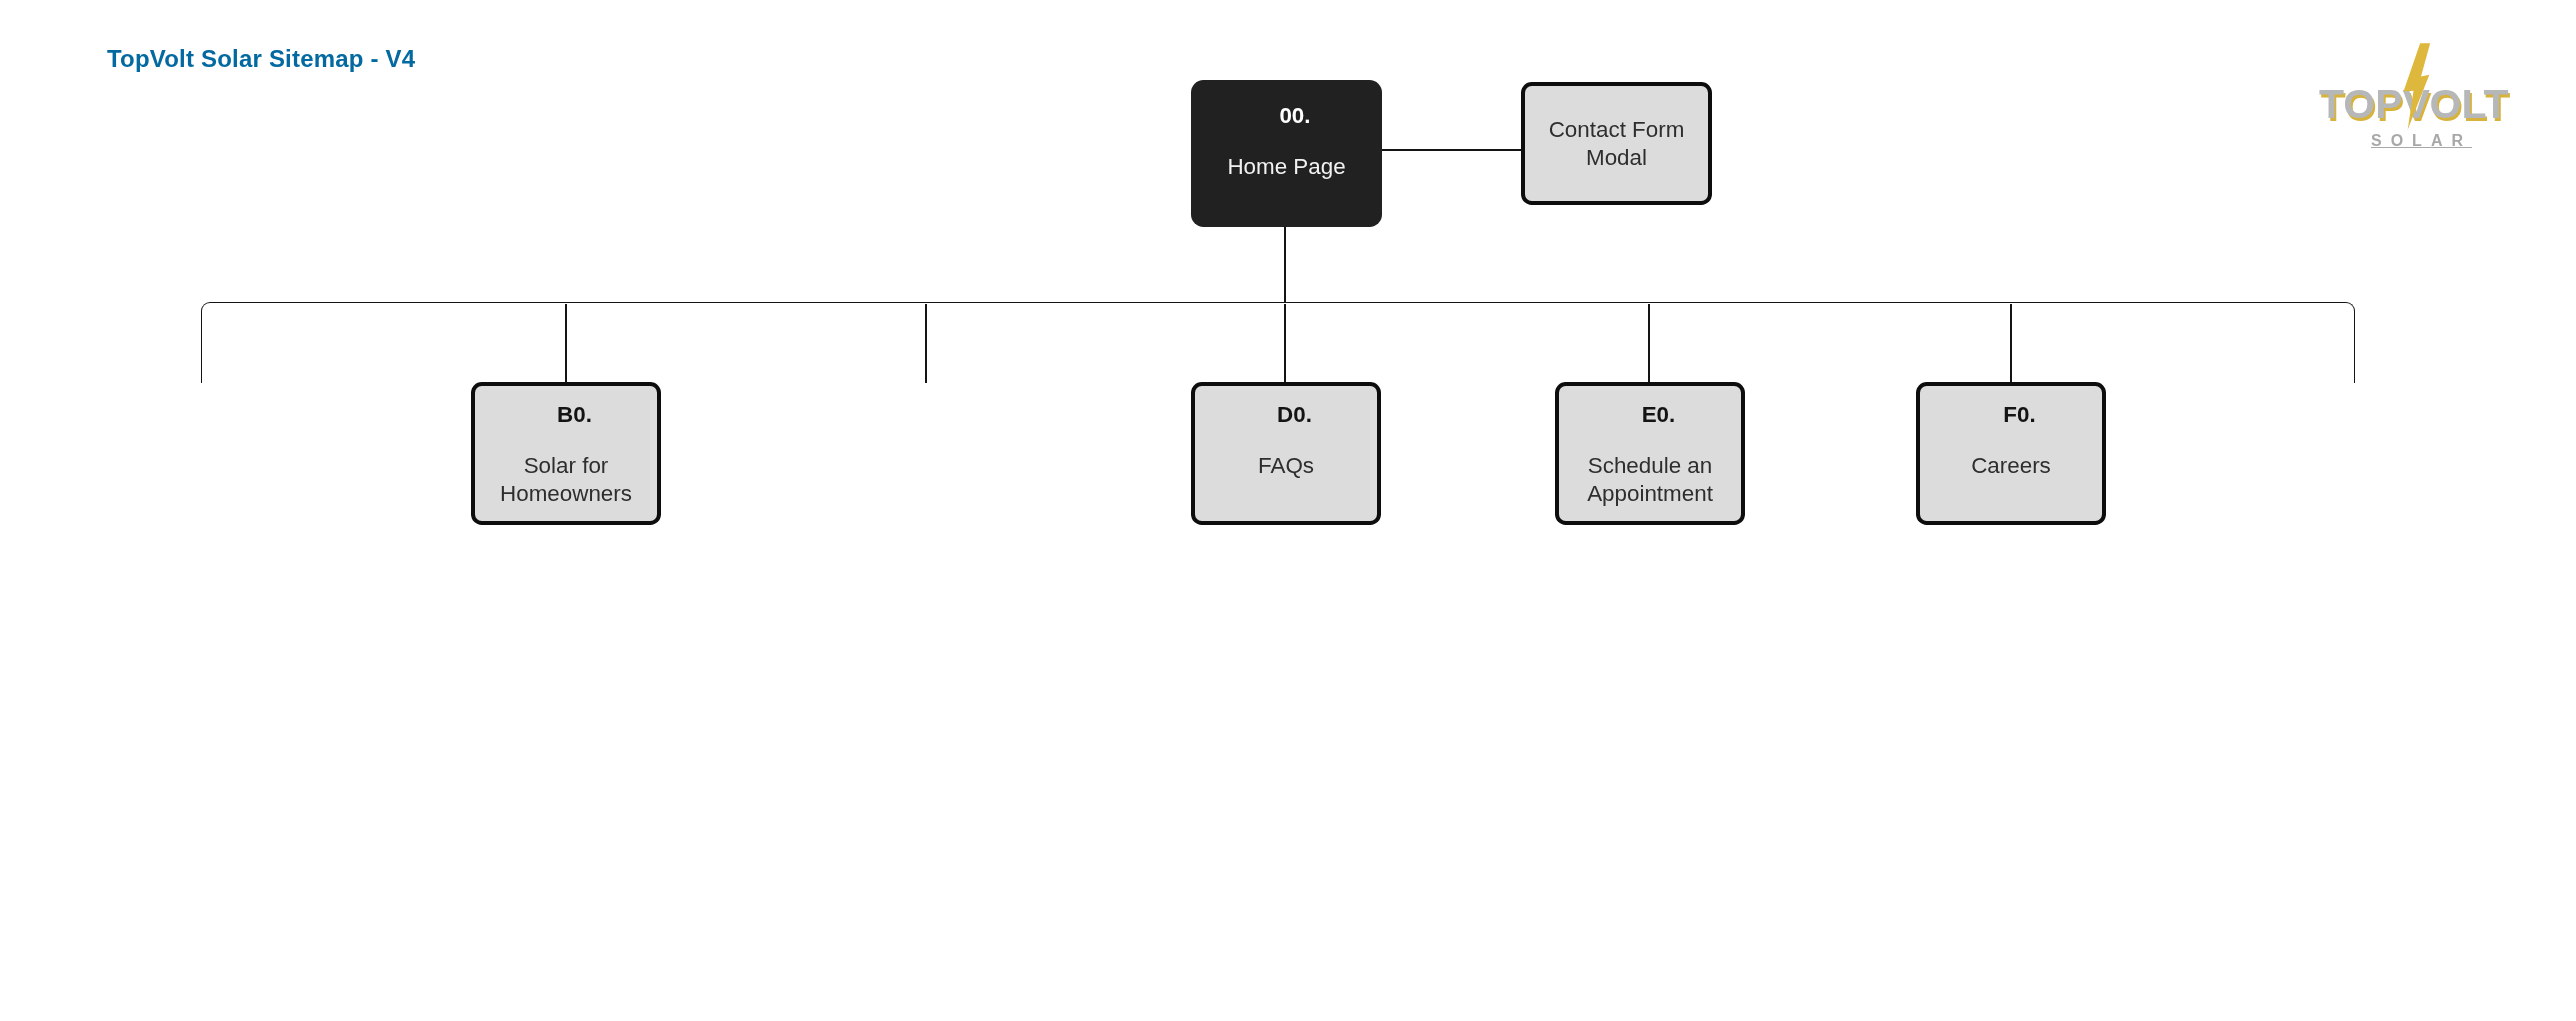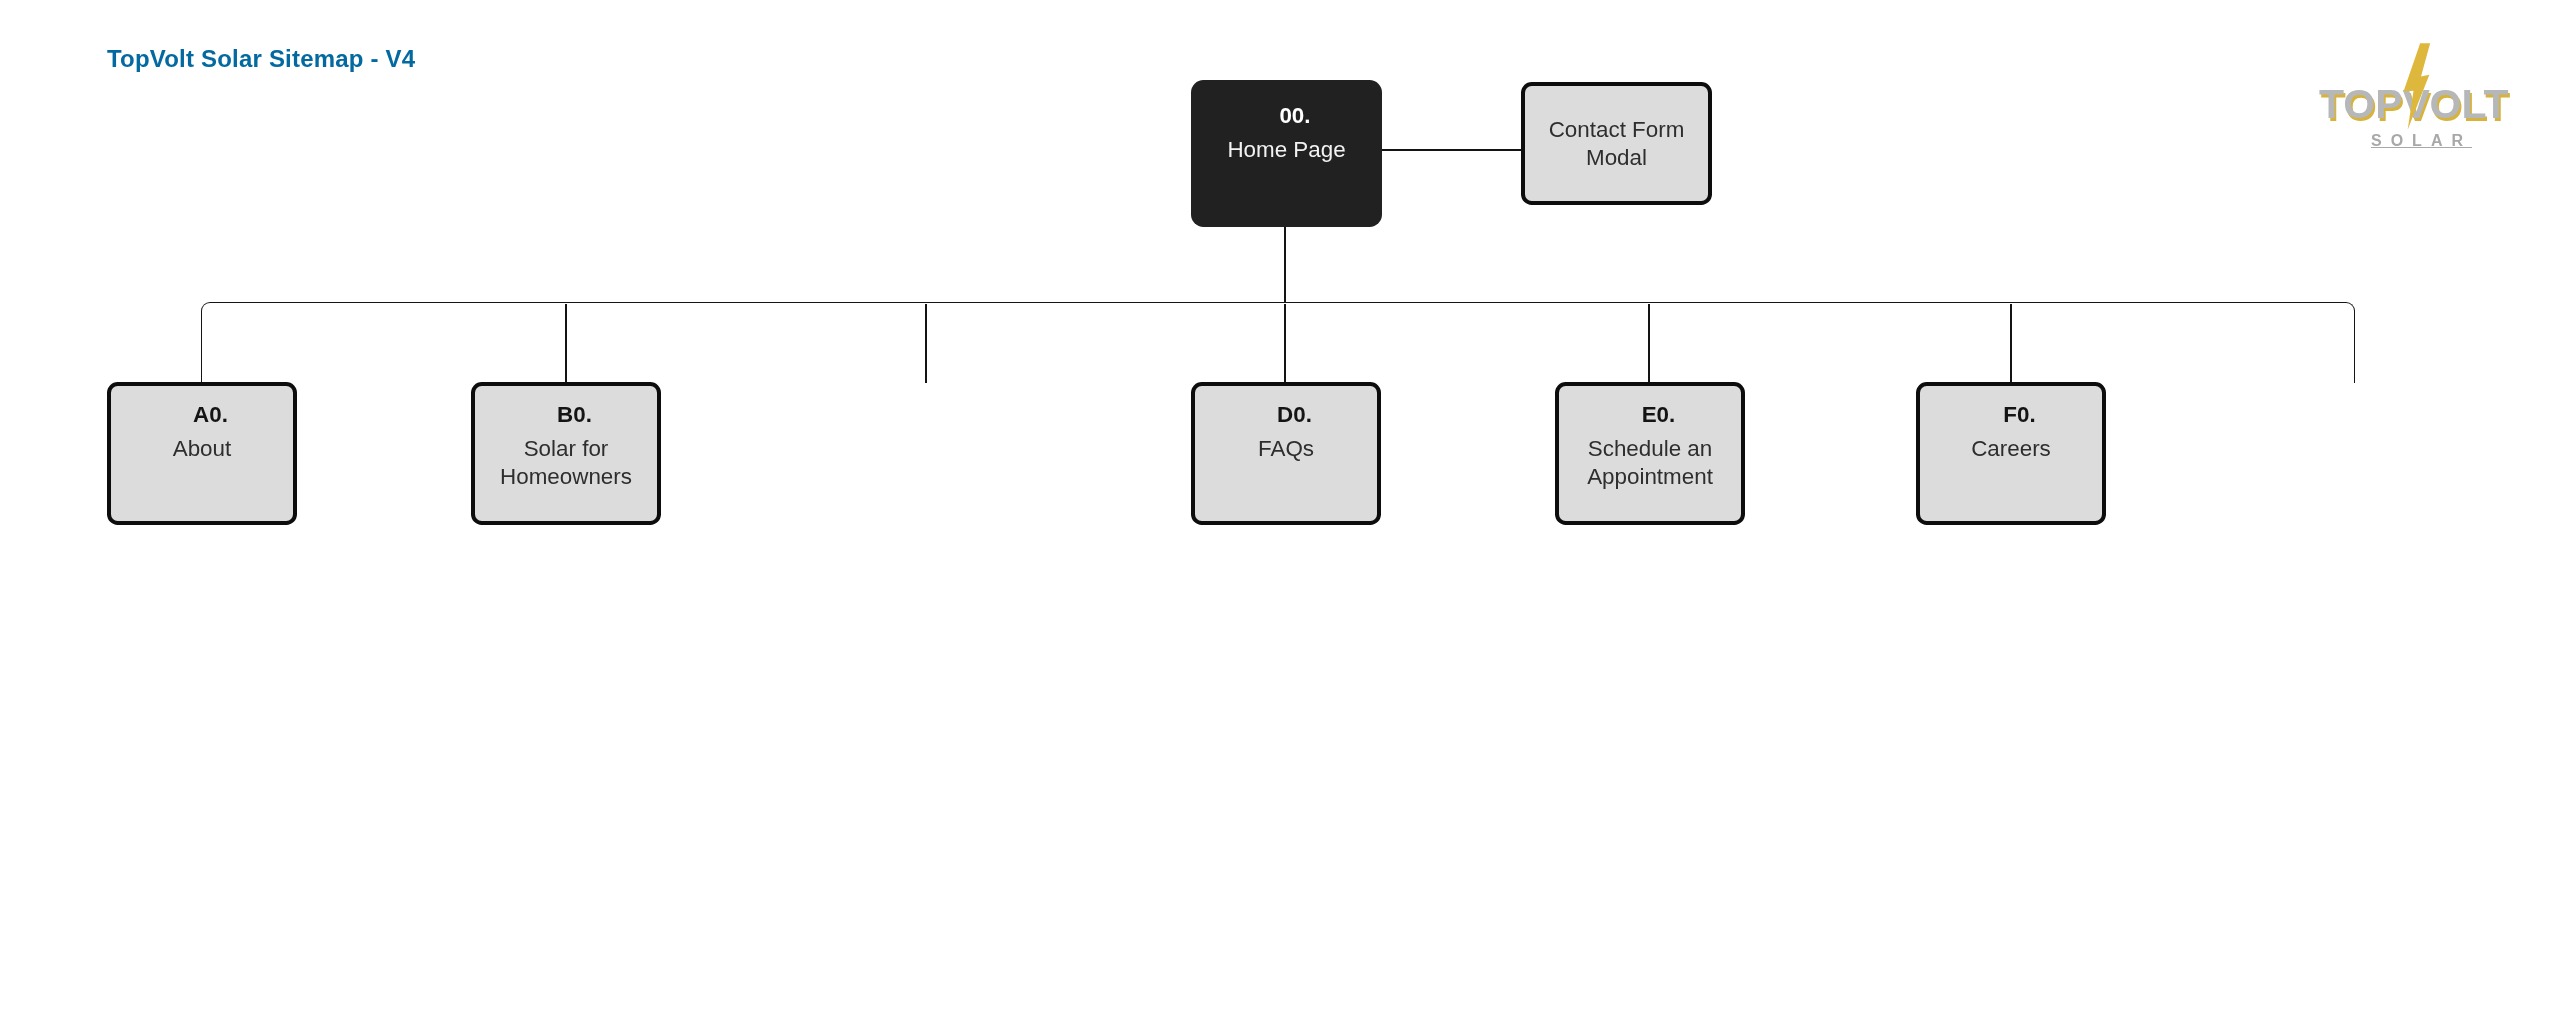--- a/index.html
+++ b/index.html
@@ -20,21 +20,21 @@
   }
   .drop{top:304px;height:79px;width:1.8px;}
   .stem{left:1284px;top:226px;width:1.8px;height:77px;}
   .h-conn{left:1381px;top:149px;width:140px;height:1.8px;}
   
   .node{
     position:absolute;box-sizing:border-box;text-align:center;
     background:#dcdcdc;border:4.5px solid #0d0d0d;border-radius:10.7px;
   }
   .node .num{font-size:22.4px;font-weight:700;line-height:34px;margin-top:11.6px;color:#141414;padding-left:17px;}
-  .node .label{font-size:22.4px;line-height:28px;margin-top:3px;padding:0 11px;color:#2e2e2e;}
+  .node .label{font-size:22.4px;line-height:28px;margin-top:20px;padding:0 11px;color:#2e2e2e;}
   .node.dark{background:#212121;border:none;border-radius:12.5px;}
   .node.dark .num{color:#ffffff;margin-top:19px;}
   .node.dark .label{color:#f2f2f2;}
   .node.modal{display:flex;align-items:center;justify-content:center;}
   .node.modal .label{margin:0;padding:0 12.5px;}
   .child{width:190px;height:143px;top:382px;}
   
   .logo{position:absolute;left:2319px;top:83px;}
   .logo-word{
     font-size:41px;font-weight:700;line-height:43px;color:#b6b7b9;
@@ -72,24 +72,20 @@
 
   <div class="node dark" style="left:1191px;top:80px;width:191px;height:147px;">
     <div class="num">00.</div>
     <div class="label">Home Page</div>
   </div>
 
   <div class="node modal" style="left:1521px;top:82px;width:191px;height:123px;">
     <div class="label">Contact Form Modal</div>
   </div>
 
-  <div class="node child" style="left:107px;">
-    <div class="num">A0.</div>
-    <div class="label">About</div>
-  </div>
   <div class="node child" style="left:471px;">
     <div class="num">B0.</div>
     <div class="label">Solar for Homeowners</div>
   </div>
   <div class="node child" style="left:1191px;">
     <div class="num">D0.</div>
     <div class="label">FAQs</div>
   </div>
   <div class="node child" style="left:1555px;">
     <div class="num">E0.</div>

